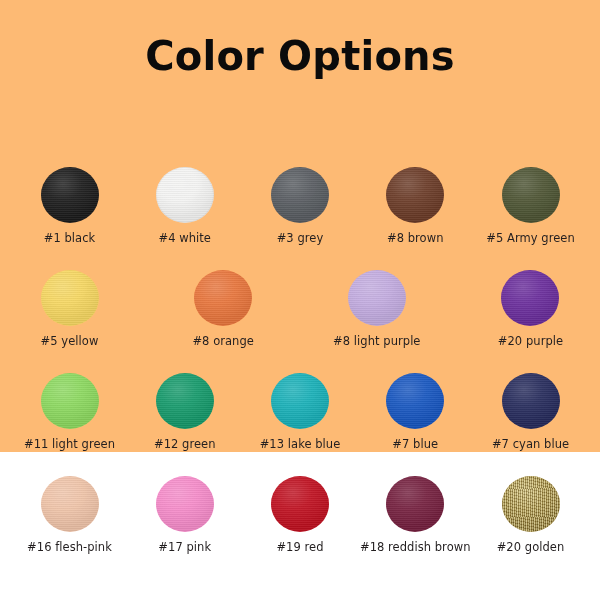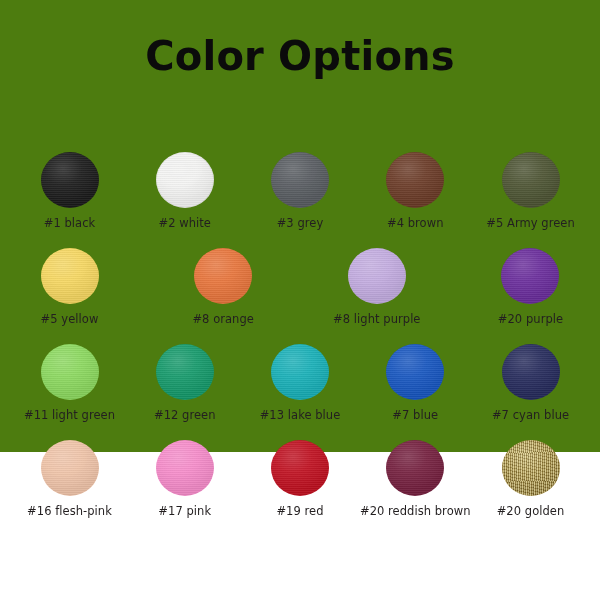--- a/index.html
+++ b/index.html
@@ -13,46 +13,46 @@
     background: #ffffff;
     font-family: "Liberation Sans", sans-serif;
     overflow: hidden;
     -webkit-font-smoothing: antialiased;
   }
 
   #page {
     position: relative;
     width: 600px;
     height: 452px;
-    background: #4d7c0f;
+    background: #fdba74;
   }
 
   #page-title {
     position: absolute;
     top: 33px;
     left: 0;
     width: 600px;
     text-align: center;
     font-family: "DejaVu Sans", sans-serif;
     font-weight: 700;
     font-size: 40px;
     letter-spacing: 0.2px;
     color: #0b0b0b;
     line-height: 46px;
     white-space: nowrap;
   }
 
   #swatch-grid {
     position: absolute;
-    top: 149px;
+    top: 164px;
     left: 12px;
     width: 576px;
     display: flex;
     flex-direction: column;
-    row-gap: 1px;
+    row-gap: 8px;
   }
 
   .swatch-row {
     display: flex;
     flex-direction: row;
     width: 576px;
     height: 95px;
     justify-content: space-between;
   }
 
@@ -162,33 +162,33 @@
         <div class="swatch-cell">
           <div class="swatch-dot-wrap">
             <div class="swatch-dot" style="background-color: rgb(27, 27, 27);"></div>
           </div>
           <div class="swatch-label">#1  black</div>
         </div>
         <div class="swatch-cell">
           <div class="swatch-dot-wrap">
             <div class="swatch-dot is-pale" style="background-color: rgb(244, 244, 243);"></div>
           </div>
-          <div class="swatch-label">#2 white</div>
+          <div class="swatch-label">#4 white</div>
         </div>
         <div class="swatch-cell">
           <div class="swatch-dot-wrap">
             <div class="swatch-dot" style="background-color: rgb(88, 92, 97);"></div>
           </div>
           <div class="swatch-label">#3 grey</div>
         </div>
         <div class="swatch-cell">
           <div class="swatch-dot-wrap">
             <div class="swatch-dot" style="background-color: rgb(107, 59, 39);"></div>
           </div>
-          <div class="swatch-label">#4 brown</div>
+          <div class="swatch-label">#8 brown</div>
         </div>
         <div class="swatch-cell">
           <div class="swatch-dot-wrap">
             <div class="swatch-dot" style="background-color: rgb(77, 84, 51);"></div>
           </div>
           <div class="swatch-label">#5 Army green</div>
         </div>
       </div>
       <div class="swatch-row">
         <div class="swatch-cell">
@@ -264,21 +264,21 @@
         <div class="swatch-cell">
           <div class="swatch-dot-wrap">
             <div class="swatch-dot" style="background-color: rgb(192, 16, 32);"></div>
           </div>
           <div class="swatch-label">#19 red</div>
         </div>
         <div class="swatch-cell">
           <div class="swatch-dot-wrap">
             <div class="swatch-dot" style="background-color: rgb(117, 32, 63);"></div>
           </div>
-          <div class="swatch-label">#20 reddish brown</div>
+          <div class="swatch-label">#18 reddish brown</div>
         </div>
         <div class="swatch-cell">
           <div class="swatch-dot-wrap">
             <div class="swatch-dot is-metallic" style="background-color: rgb(162, 140, 67);"></div>
           </div>
           <div class="swatch-label">#20 golden</div>
         </div>
       </div>
     </div>
 

